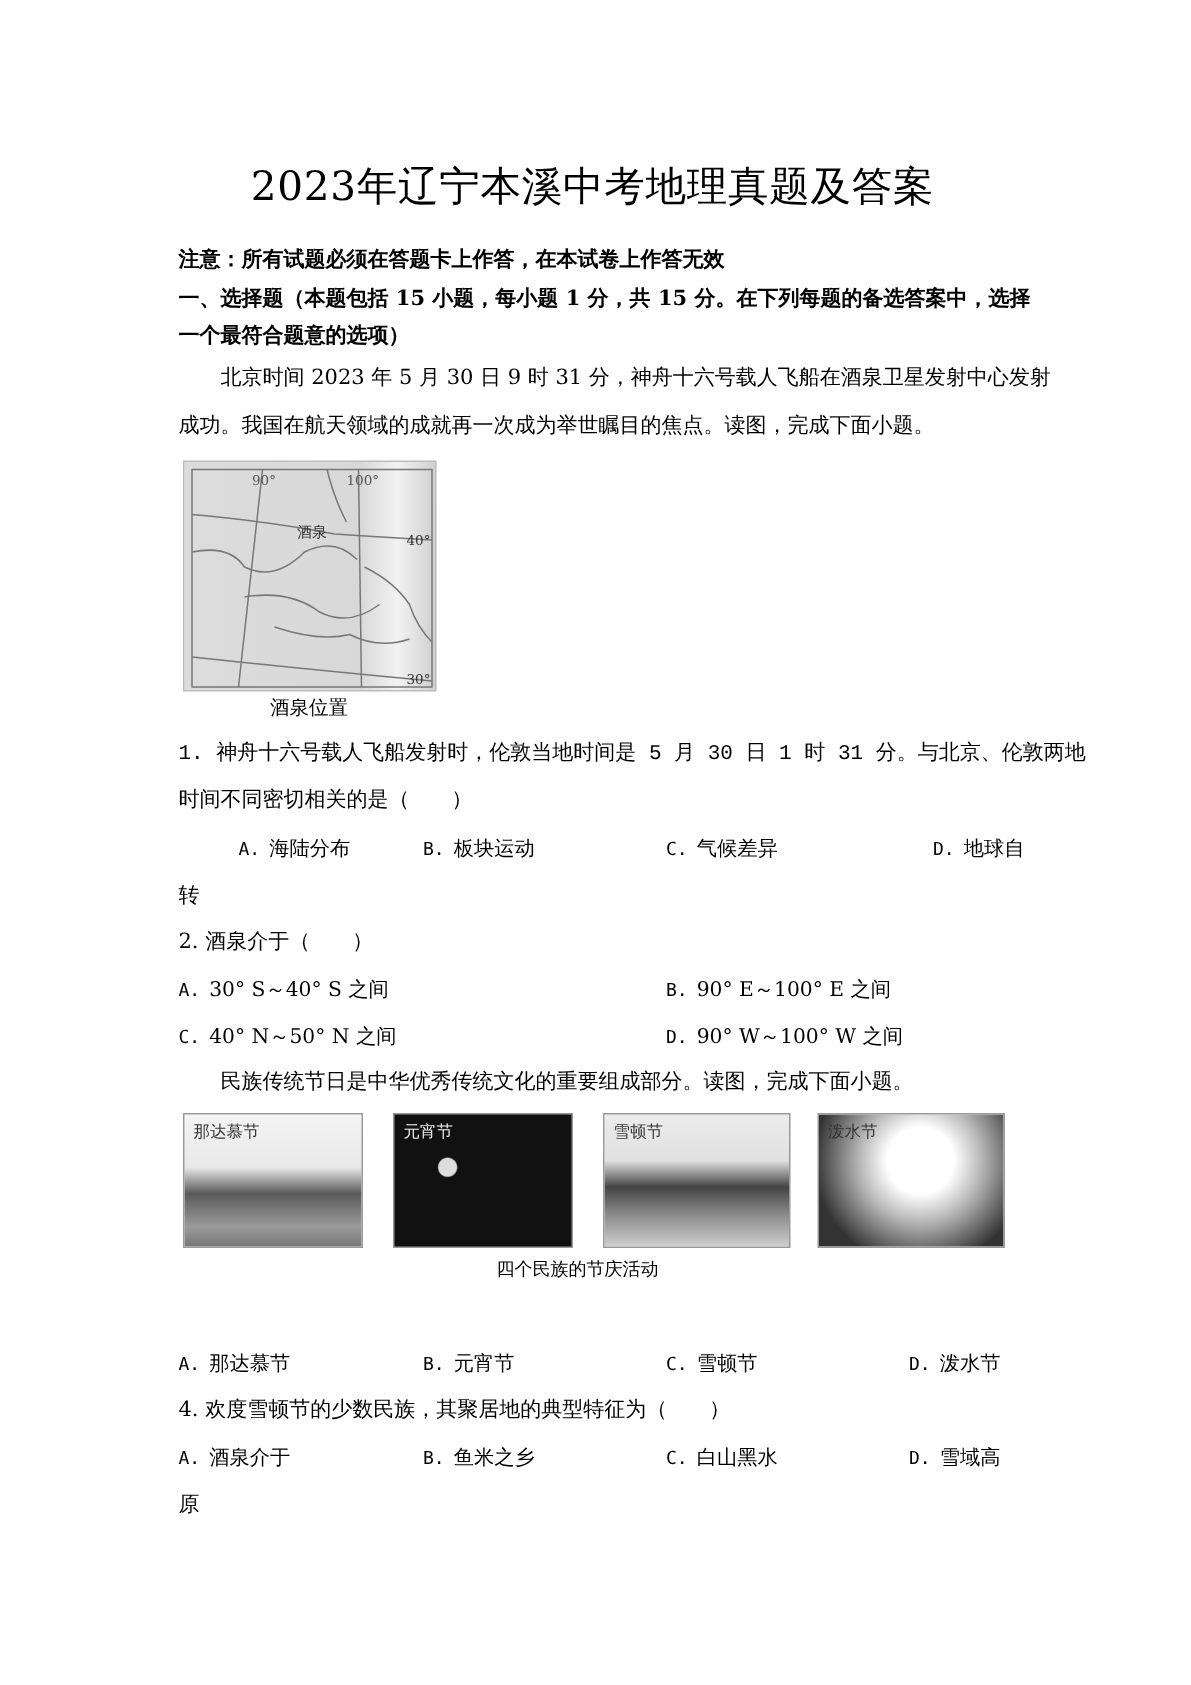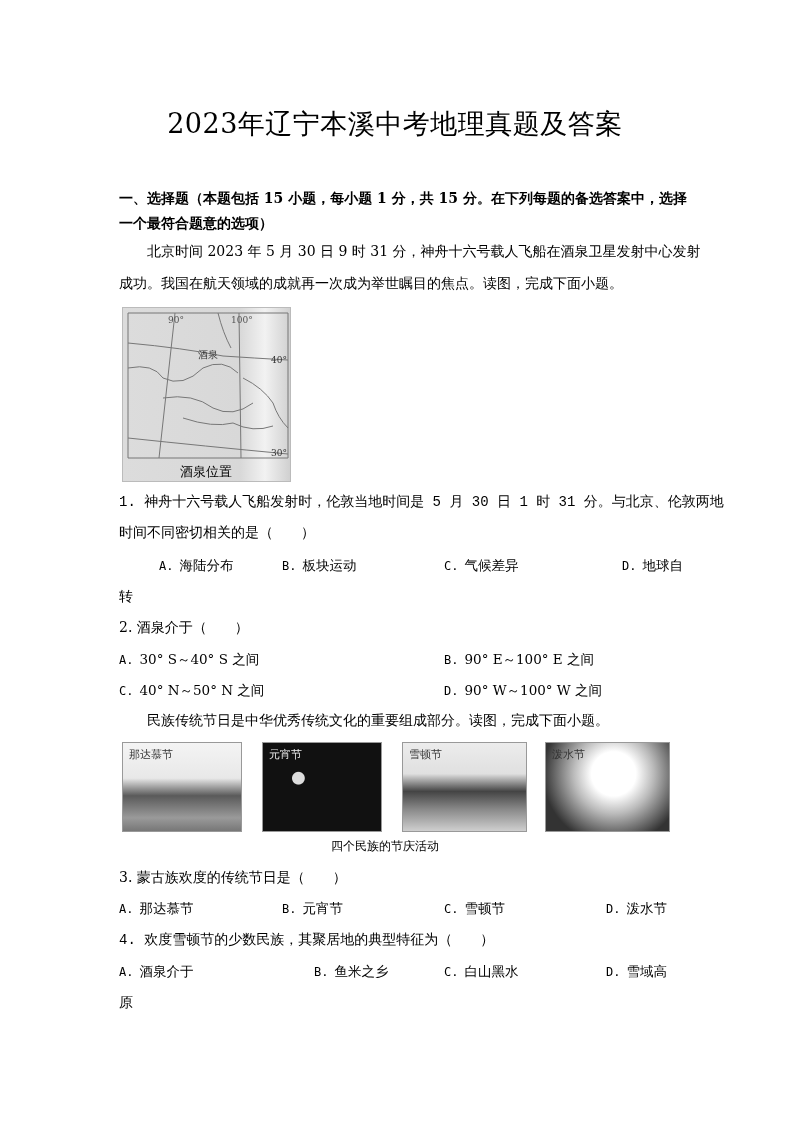--- a/index.html
+++ b/index.html
@@ -7,41 +7,42 @@
            font-family: "DejaVu Serif", "Liberation Serif", serif; color: #000; }
     .page { position: absolute; left: 0; top: 0; width: 794px; height: 1123px; }
     .title { position: absolute; top: 106px; left: 0; width: 790px; text-align: center;
              font-size: 27px; letter-spacing: 0.5px; }
     .bold { position: absolute; left: 119px; font-weight: bold; font-size: 14px; }
     .line { position: absolute; left: 119px; font-size: 14px; white-space: nowrap; }
     .indent { left: 147px; }
     .opt { position: absolute; font-size: 13.5px; white-space: nowrap; }
     .opt .k { font-family: "DejaVu Sans Mono", "Liberation Mono", monospace; font-size: 12px; margin-right: 6px; }
     .caption { position: absolute; font-size: 13px; font-family: "DejaVu Sans", "Liberation Sans", sans-serif; }
-    .map { position: absolute; left: 122px; top: 307px; width: 169px; height: 175px;
+    .map { position: absolute; left: 122px; top: 307px; width: 169px; height: 154px;
            background: linear-gradient(90deg, #dcdcdc 0%, #d8d8d8 70%, #f2f2f2 85%, #d0d0d0 100%);
            border: 1px solid #bbb; box-sizing: border-box; overflow: hidden; }
     .map svg { position: absolute; left: 0; top: 0; }
     .strip { position: absolute; top: 742px; height: 90px; }
     .photo { position: absolute; top: 0; height: 90px; overflow: hidden; box-sizing: border-box; border: 1px solid #999; }
     .photo .tag { position: absolute; left: 6px; top: 4px; font-size: 11px; color: #333;
                   font-family: "DejaVu Sans", "Liberation Sans", sans-serif; }
     .p1 { left: 0; width: 120px; background: linear-gradient(180deg, #f4f4f4 0%, #e8e8e8 40%, #5a5a5a 60%, #9a9a9a 85%, #777 100%); }
     .p2 { left: 140px; width: 120px; background: radial-gradient(circle at 30% 40%, #ddd 0 6%, #111 7%), #1a1a1a; }
     .p3 { left: 280px; width: 125px; background: linear-gradient(180deg, #ececec 0%, #e0e0e0 35%, #444 55%, #888 75%, #cfcfcf 100%); }
     .p4 { left: 423px; width: 125px; background: radial-gradient(circle at 55% 35%, #fff 0 25%, #bbb 45%, #333 80%); }
     .p2 .tag { color: #eee; }
   </style>
 </head>
 <body>
 
 <div class="page">
 
   <div class="title">2023年辽宁本溪中考地理真题及答案</div>
 
+  <div class="bold" style="top:164px;">注意：所有试题必须在答题卡上作答，在本试卷上作答无效</div>
   <div class="bold" style="top:190px;">一、选择题（本题包括 15 小题，每小题 1 分，共 15 分。在下列每题的备选答案中，选择</div>
   <div class="bold" style="top:215px;">一个最符合题意的选项）</div>
 
   <div class="line indent" style="top:243px;">北京时间 2023 年 5 月 30 日 9 时 31 分，神舟十六号载人飞船在酒泉卫星发射中心发射</div>
   <div class="line" style="top:275px;">成功。我国在航天领域的成就再一次成为举世瞩目的焦点。读图，完成下面小题。</div>
 
   <div class="map">
     <svg width="169" height="154" viewBox="0 0 169 154">
       <g fill="none" stroke="#777" stroke-width="1">
         <path d="M5 5 L165 5 L165 150 L5 150 Z"></path>
@@ -89,26 +90,25 @@
       </div>
     <div class="photo p3">
         <span class="tag">雪顿节</span>
       </div>
     <div class="photo p4">
         <span class="tag">泼水节</span>
       </div>
   </div>
   <div class="caption" style="left:331px; top:838px; font-size:12px;">四个民族的节庆活动</div>
 
-  <div class="line" style="top:869px;">3. 蒙古族欢度的传统节日是（　　）</div>
   <div class="opt" style="left:119px; top:900px;"><span class="k">A.</span><span>那达慕节</span></div>
   <div class="opt" style="left:282px; top:900px;"><span class="k">B.</span><span>元宵节</span></div>
   <div class="opt" style="left:444px; top:900px;"><span class="k">C.</span><span>雪顿节</span></div>
   <div class="opt" style="left:606px; top:900px;"><span class="k">D.</span><span>泼水节</span></div>
 
-  <div class="line" style="top:931px;font-family:Liberation Mono, monospace;">4. 欢度雪顿节的少数民族，其聚居地的典型特征为（　　）</div>
+  <div class="line" style="top:931px;">4. 欢度雪顿节的少数民族，其聚居地的典型特征为（　　）</div>
   <div class="opt" style="left:119px; top:963px;"><span class="k">A.</span><span>酒泉介于</span></div>
-  <div class="opt" style="left:282px; top:963px;margin-left:32px;"><span class="k">B.</span><span>鱼米之乡</span></div>
+  <div class="opt" style="left:282px; top:963px;"><span class="k">B.</span><span>鱼米之乡</span></div>
   <div class="opt" style="left:444px; top:963px;"><span class="k">C.</span><span>白山黑水</span></div>
   <div class="opt" style="left:606px; top:963px;"><span class="k">D.</span><span>雪域高</span></div>
   <div class="line" style="top:994px;">原</div>
 
 </div>
 
 </body></html>

